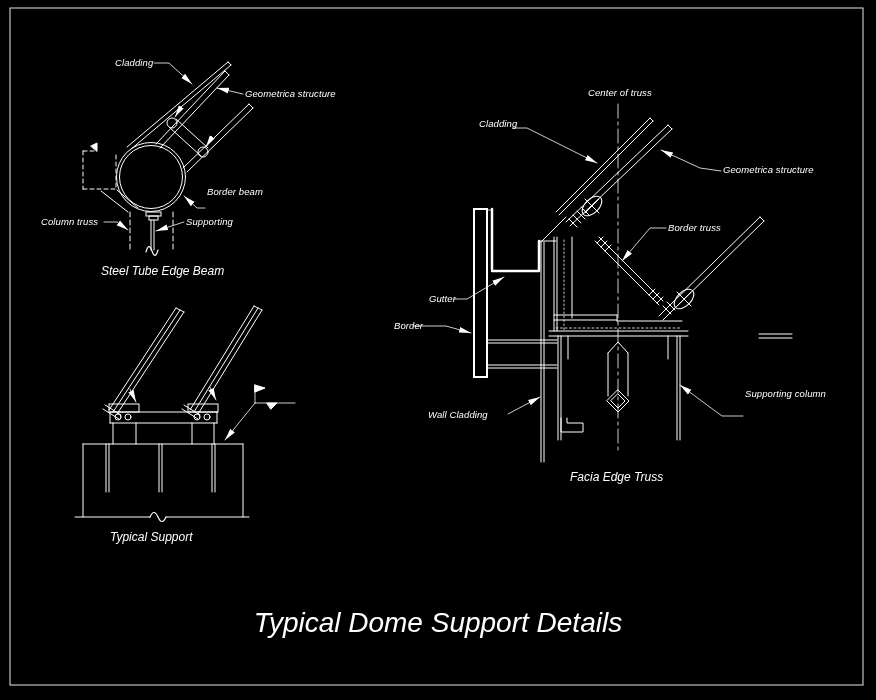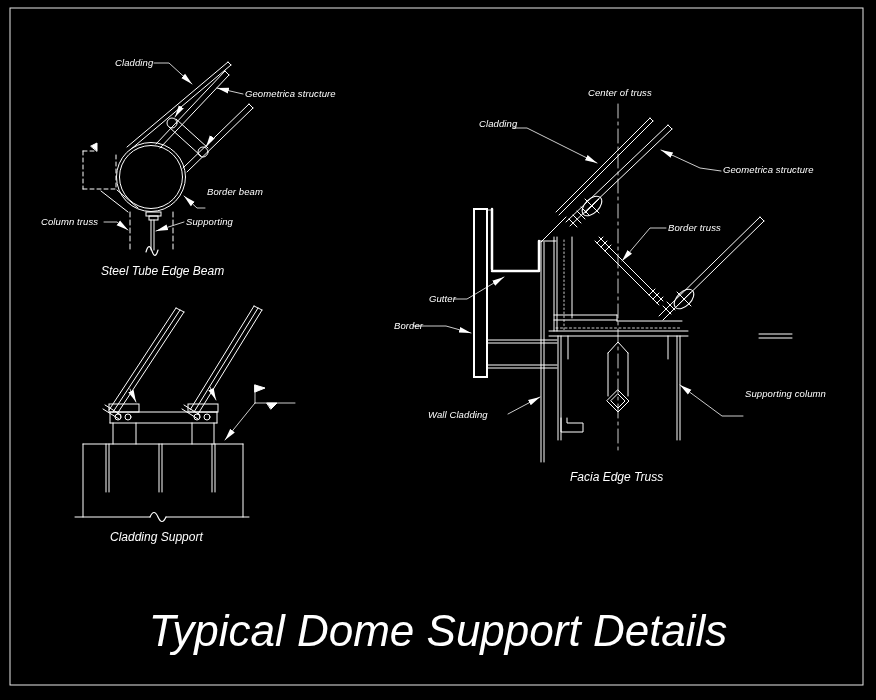--- a/index.html
+++ b/index.html
@@ -2,21 +2,21 @@
 <html><head>
 <meta charset="utf-8">
 <style>
   html,body{margin:0;padding:0;background:#000;}
   .sheet{position:relative;width:876px;height:700px;background:#000;overflow:hidden;
          font-family:"Liberation Sans",sans-serif;font-style:italic;}
   .art{position:absolute;left:0;top:0;}
   .lbl{position:absolute;color:#fff;font-size:9.5px;line-height:1;white-space:nowrap;
        letter-spacing:0.1px;}
   .cap{position:absolute;color:#fff;font-size:12px;line-height:1;white-space:nowrap;}
-  .title{position:absolute;color:#fff;font-size:44px;line-height:1;white-space:nowrap;
+  .title{position:absolute;color:#fff;font-size:28px;line-height:1;white-space:nowrap;
          left:438px;top:609px;transform:translateX(-50%);}
 </style>
 </head>
 <body>
 
 <div class="sheet">
 
   <svg class="art" width="876" height="700" viewBox="0 0 876 700" fill="none" stroke="#ffffff" stroke-width="1" stroke-linecap="round">
     <defs>
       <marker id="arr" markerWidth="13" markerHeight="9" refX="12" refY="4.5" orient="auto" markerUnits="userSpaceOnUse">
@@ -150,21 +150,21 @@
     </g>
   </svg>
 
   <div class="lbl" style="left:115px;top:58px">Cladding</div>
   <div class="lbl" style="left:245px;top:89px">Geometrica structure</div>
   <div class="lbl" style="left:207px;top:187px">Border beam</div>
   <div class="lbl" style="left:41px;top:217px">Column truss</div>
   <div class="lbl" style="left:186px;top:217px">Supporting</div>
   <div class="cap" style="left:101px;top:265px">Steel Tube Edge Beam</div>
 
-  <div class="cap" style="left:110px;top:531px">Cladding Support</div>
+  <div class="cap" style="left:110px;top:531px">Typical Support</div>
 
   <div class="lbl" style="left:588px;top:88px">Center of truss</div>
   <div class="lbl" style="left:479px;top:119px">Cladding</div>
   <div class="lbl" style="left:723px;top:165px">Geometrica structure</div>
   <div class="lbl" style="left:668px;top:223px">Border truss</div>
   <div class="lbl" style="left:429px;top:294px">Gutter</div>
   <div class="lbl" style="left:394px;top:321px">Border</div>
   <div class="lbl" style="left:428px;top:410px">Wall Cladding</div>
   <div class="lbl" style="left:745px;top:389px">Supporting column</div>
   <div class="cap" style="left:570px;top:471px">Facia Edge Truss</div>

